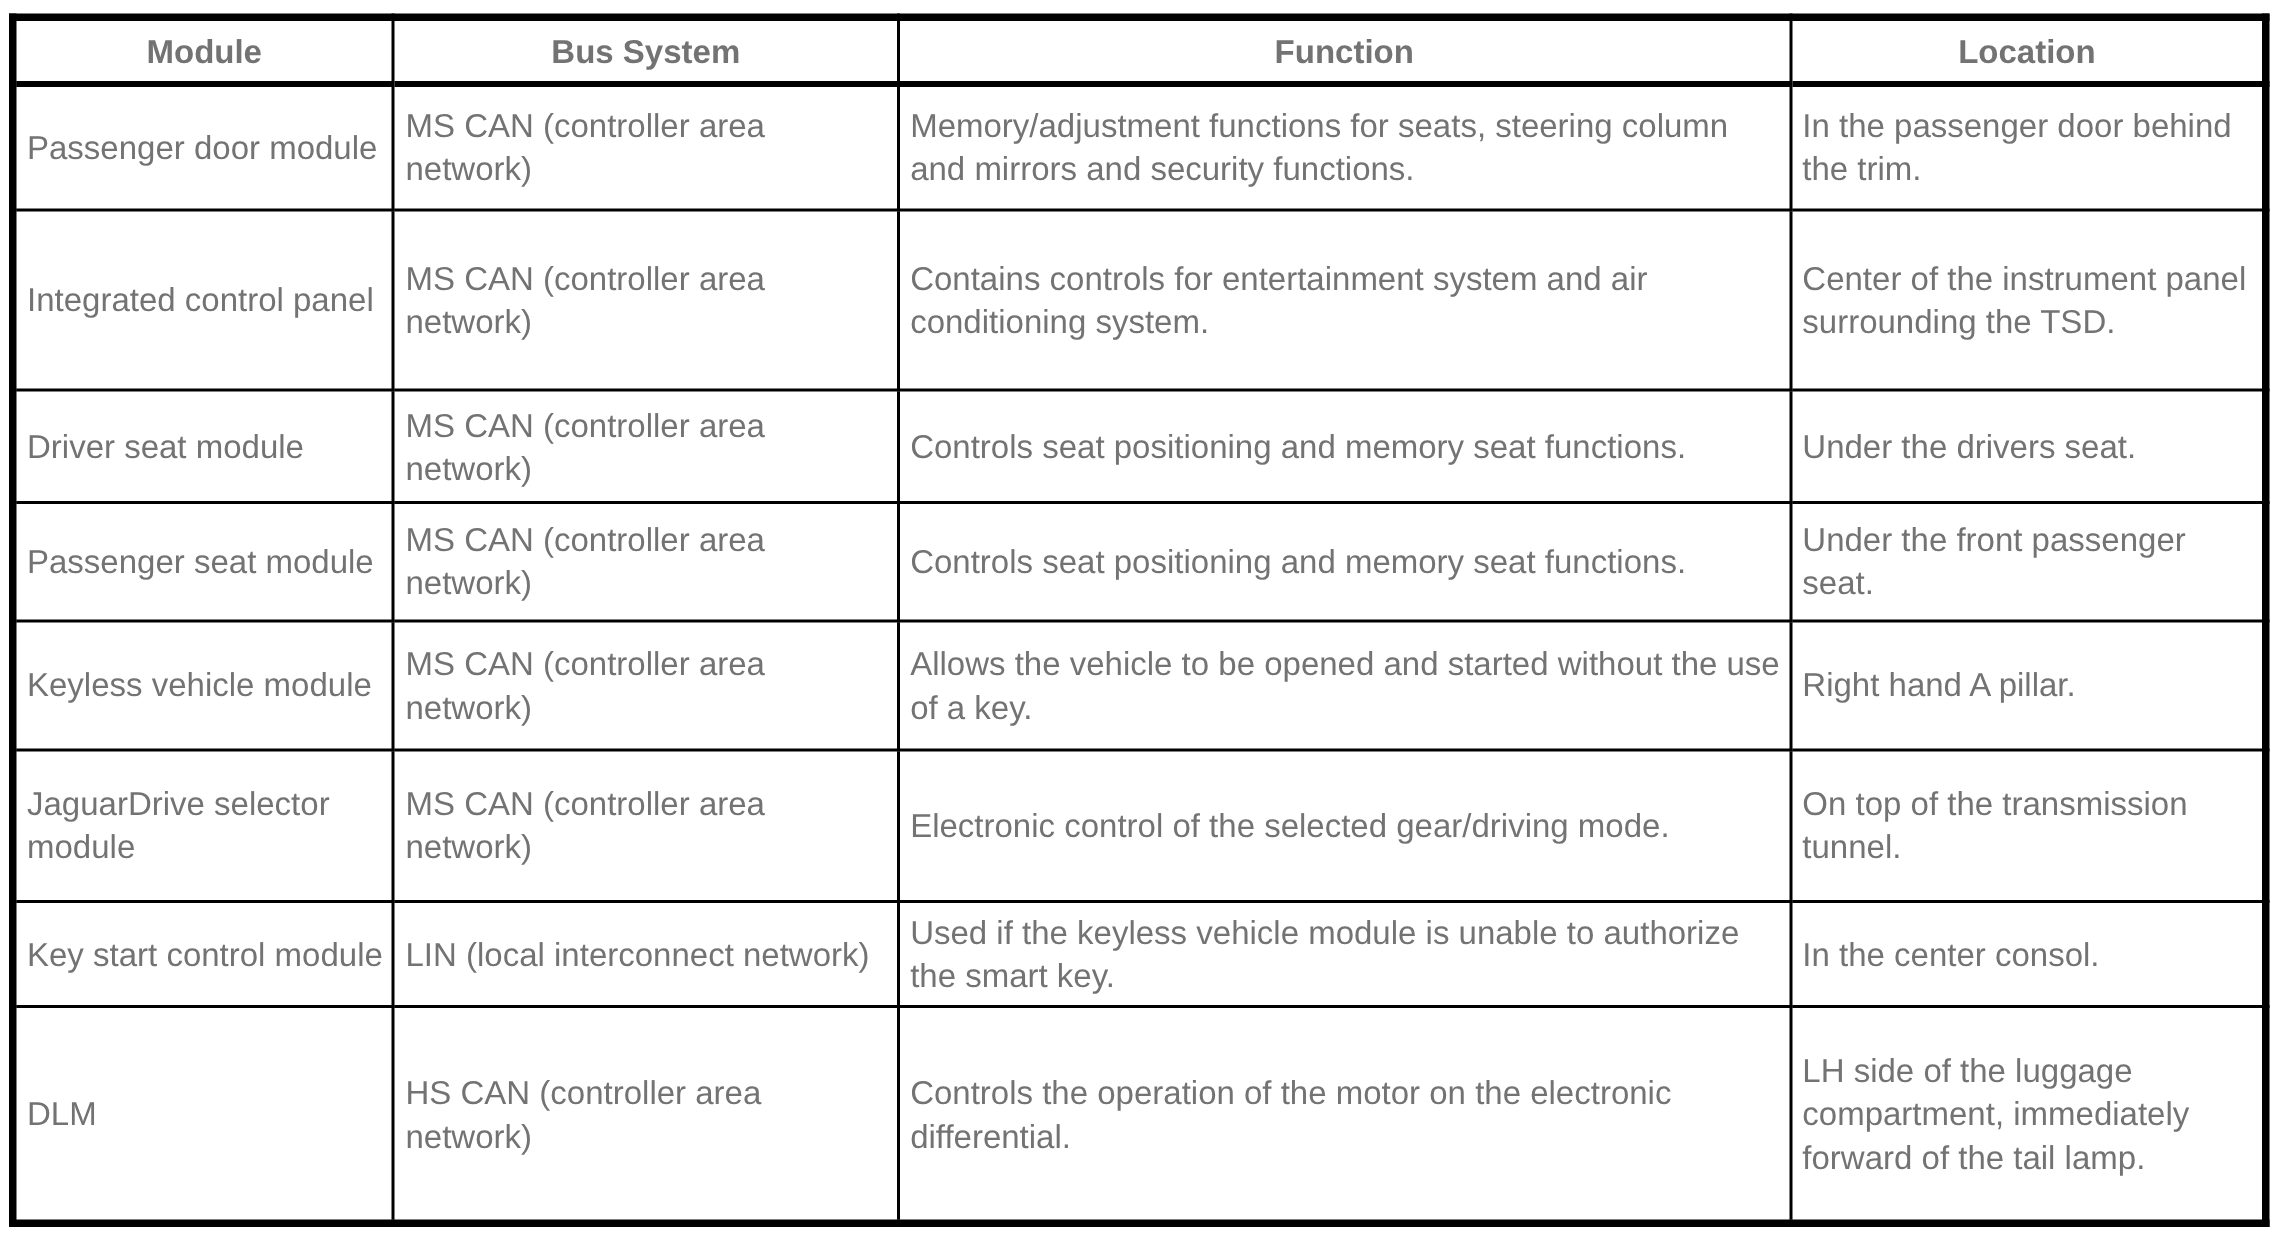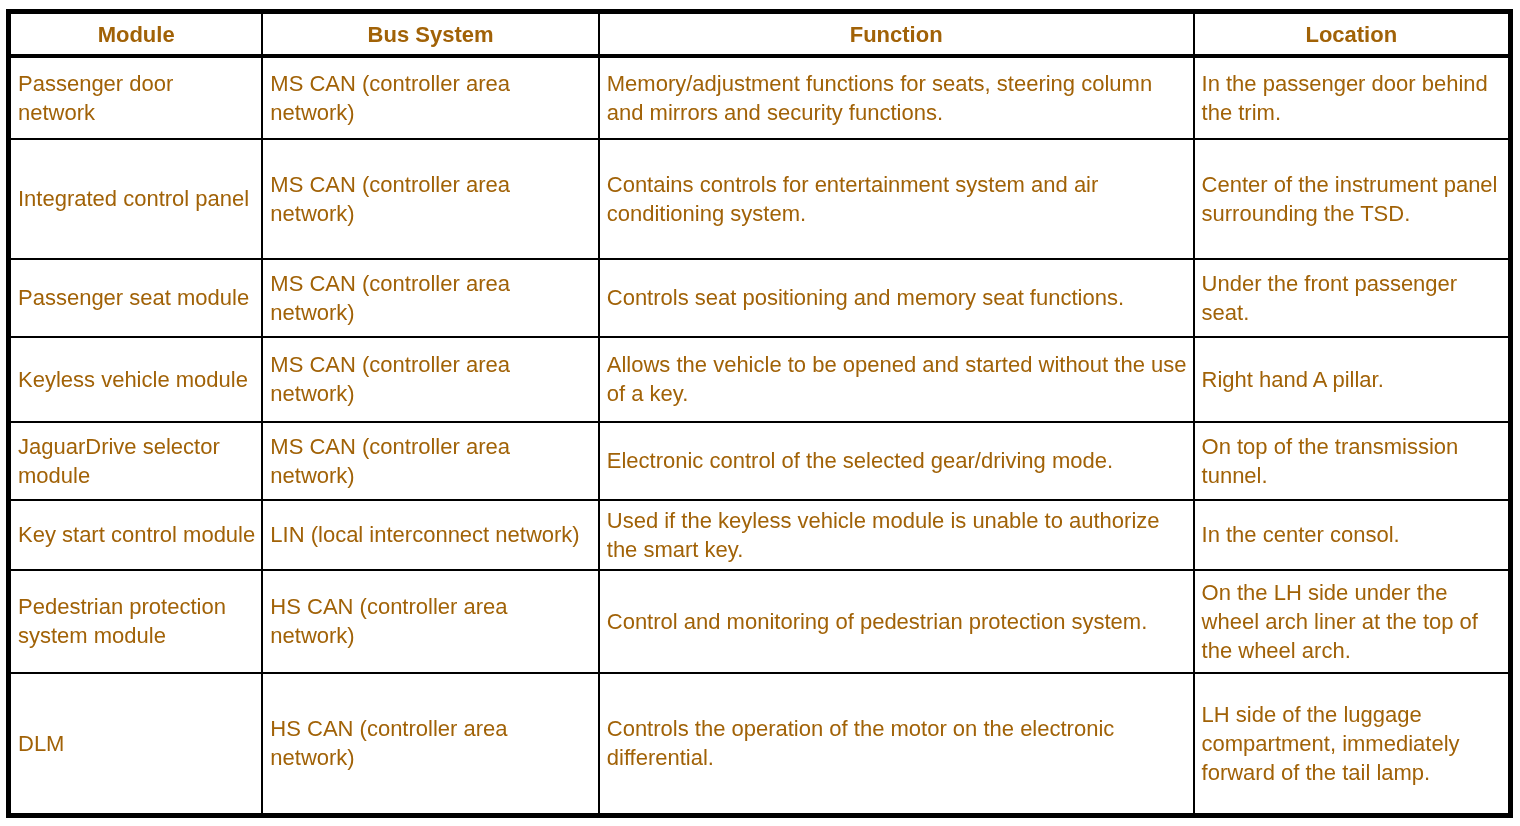--- a/index.html
+++ b/index.html
@@ -26,21 +26,21 @@
     table-layout: fixed;
     border: 5px solid #000000;
     background: #ffffff;
   }
   table.modules th, table.modules td {
     border: 2px solid #000000;
     font-size: 22px;
     line-height: 29px;
     padding: 2px 6px 2px 7px;
     vertical-align: middle;
-    color: #a16207;
+    color: #737373;
     overflow: hidden;
   }
   table.modules thead th {
     font-weight: bold;
     text-align: center;
     border-bottom: 4px solid #000000;
     height: 36px;
     padding: 2px 4px;
   }
   table.modules td {
@@ -49,21 +49,21 @@
   }
   col.c-module   { width: 16.9%; }
   col.c-bus      { width: 22.4%; }
   col.c-function { width: 39.6%; }
   col.c-location { width: 21.1%; }
   tr.r1 { height: 78px;  }
   tr.r2 { height: 112px;  }
   tr.r3 { height: 70px;  }
   tr.r4 { height: 73px; margin-top: 39px;  }
   tr.r5 { height: 80px;  }
-  tr.r6 { height: 73px;  }
+  tr.r6 { height: 94px;  }
   tr.r7 { height: 66px;  }
   tr.r8 { height: 96px;  }
   tr.r9 { height: 134px; }
 </style>
 </head>
 <body>
 
 <div class="page">
   <table class="modules">
     <colgroup>
@@ -75,30 +75,36 @@
     <thead>
       <tr>
         <th>Module</th>
         <th>Bus System</th>
         <th>Function</th>
         <th>Location</th>
       </tr>
     </thead>
     <tbody>
       <tr class="r1">
-        <td>Passenger door network</td>
+        <td>Passenger door module</td>
         <td>MS CAN (controller area network)</td>
         <td>Memory/adjustment functions for seats, steering column and mirrors and security functions.</td>
         <td>In the passenger door behind the trim.</td>
       </tr>
       <tr class="r2">
         <td>Integrated control panel</td>
         <td>MS CAN (controller area network)</td>
         <td>Contains controls for entertainment system and air conditioning system.</td>
         <td>Center of the instrument panel surrounding the TSD.</td>
+      </tr>
+      <tr class="r3">
+        <td>Driver seat module</td>
+        <td>MS CAN (controller area network)</td>
+        <td>Controls seat positioning and memory seat functions.</td>
+        <td>Under the drivers seat.</td>
       </tr>
       <tr class="r4">
         <td>Passenger seat module</td>
         <td>MS CAN (controller area network)</td>
         <td>Controls seat positioning and memory seat functions.</td>
         <td>Under the front passenger seat.</td>
       </tr>
       <tr class="r5">
         <td>Keyless vehicle module</td>
         <td>MS CAN (controller area network)</td>
@@ -110,26 +116,20 @@
         <td>MS CAN (controller area network)</td>
         <td>Electronic control of the selected gear/driving mode.</td>
         <td>On top of the transmission tunnel.</td>
       </tr>
       <tr class="r7">
         <td>Key start control module</td>
         <td>LIN (local interconnect network)</td>
         <td>Used if the keyless vehicle module is unable to authorize the smart key.</td>
         <td>In the center consol.</td>
       </tr>
-      <tr class="r8">
-        <td>Pedestrian protection system module</td>
-        <td>HS CAN (controller area network)</td>
-        <td>Control and monitoring of pedestrian protection system.</td>
-        <td>On the LH side under the wheel arch liner at the top of the wheel arch.</td>
-      </tr>
       <tr class="r9">
         <td>DLM</td>
         <td>HS CAN (controller area network)</td>
         <td>Controls the operation of the motor on the electronic differential.</td>
         <td>LH side of the luggage compartment, immediately forward of the tail lamp.</td>
       </tr>
     </tbody>
   </table>
 </div>
 

